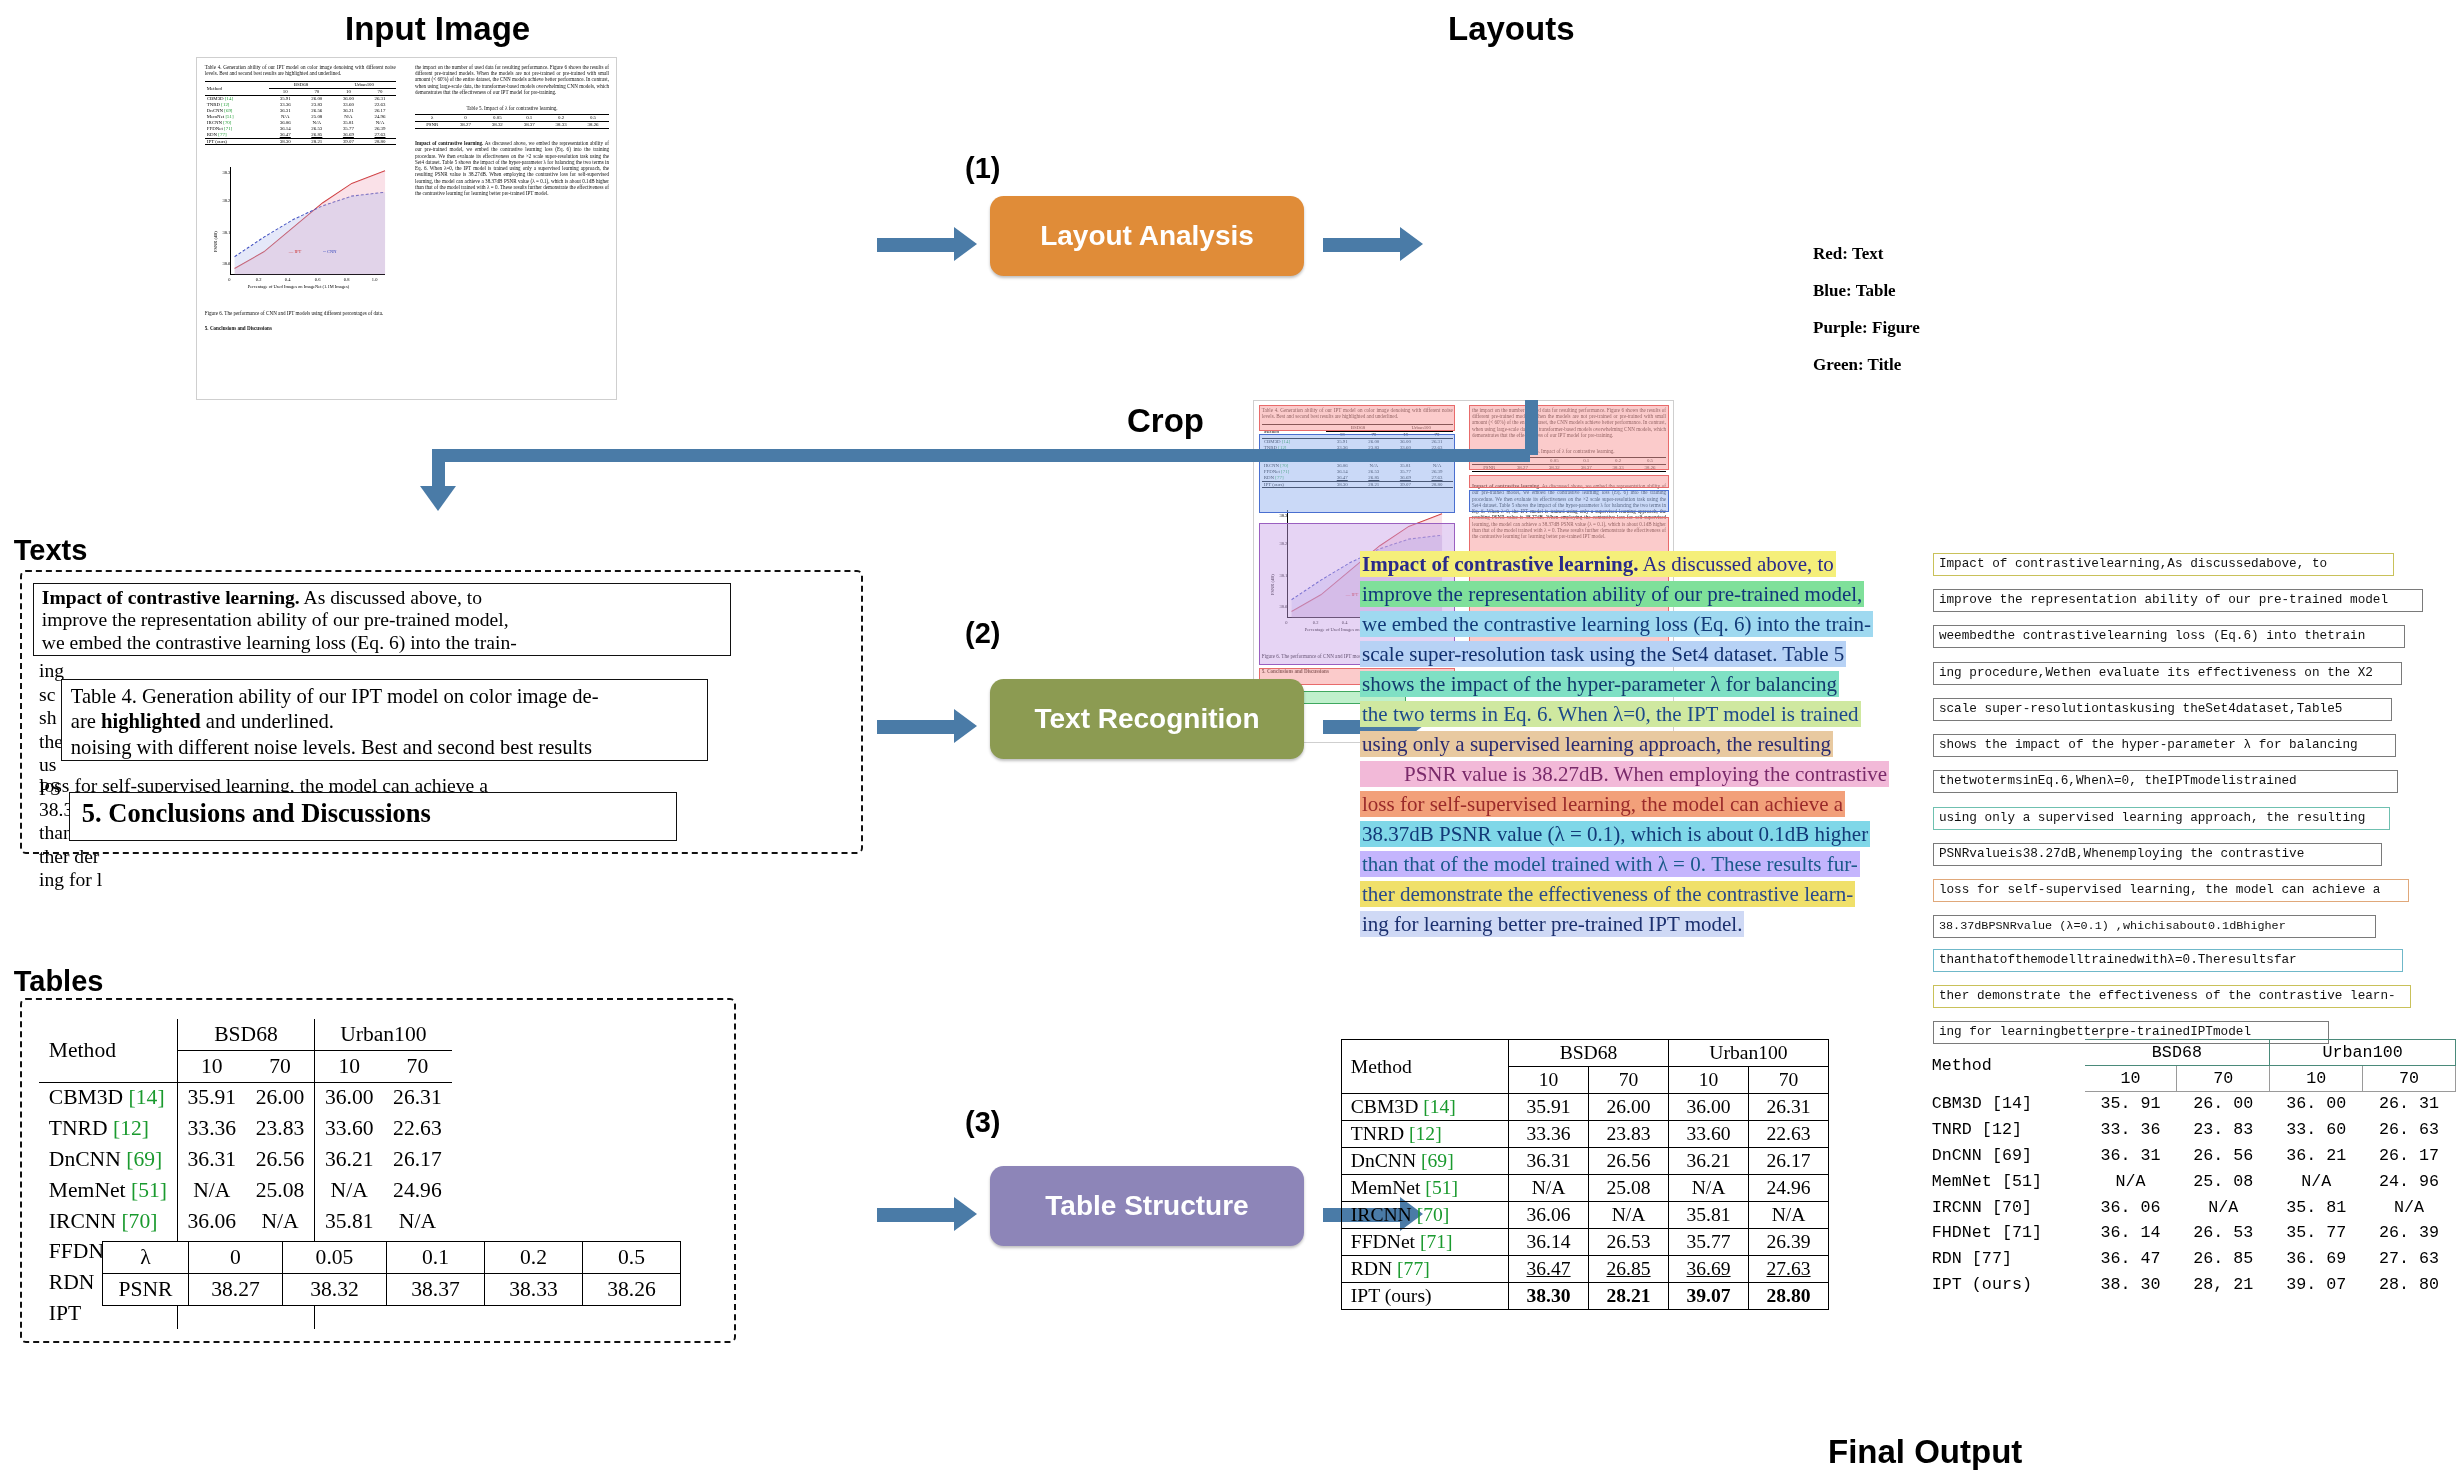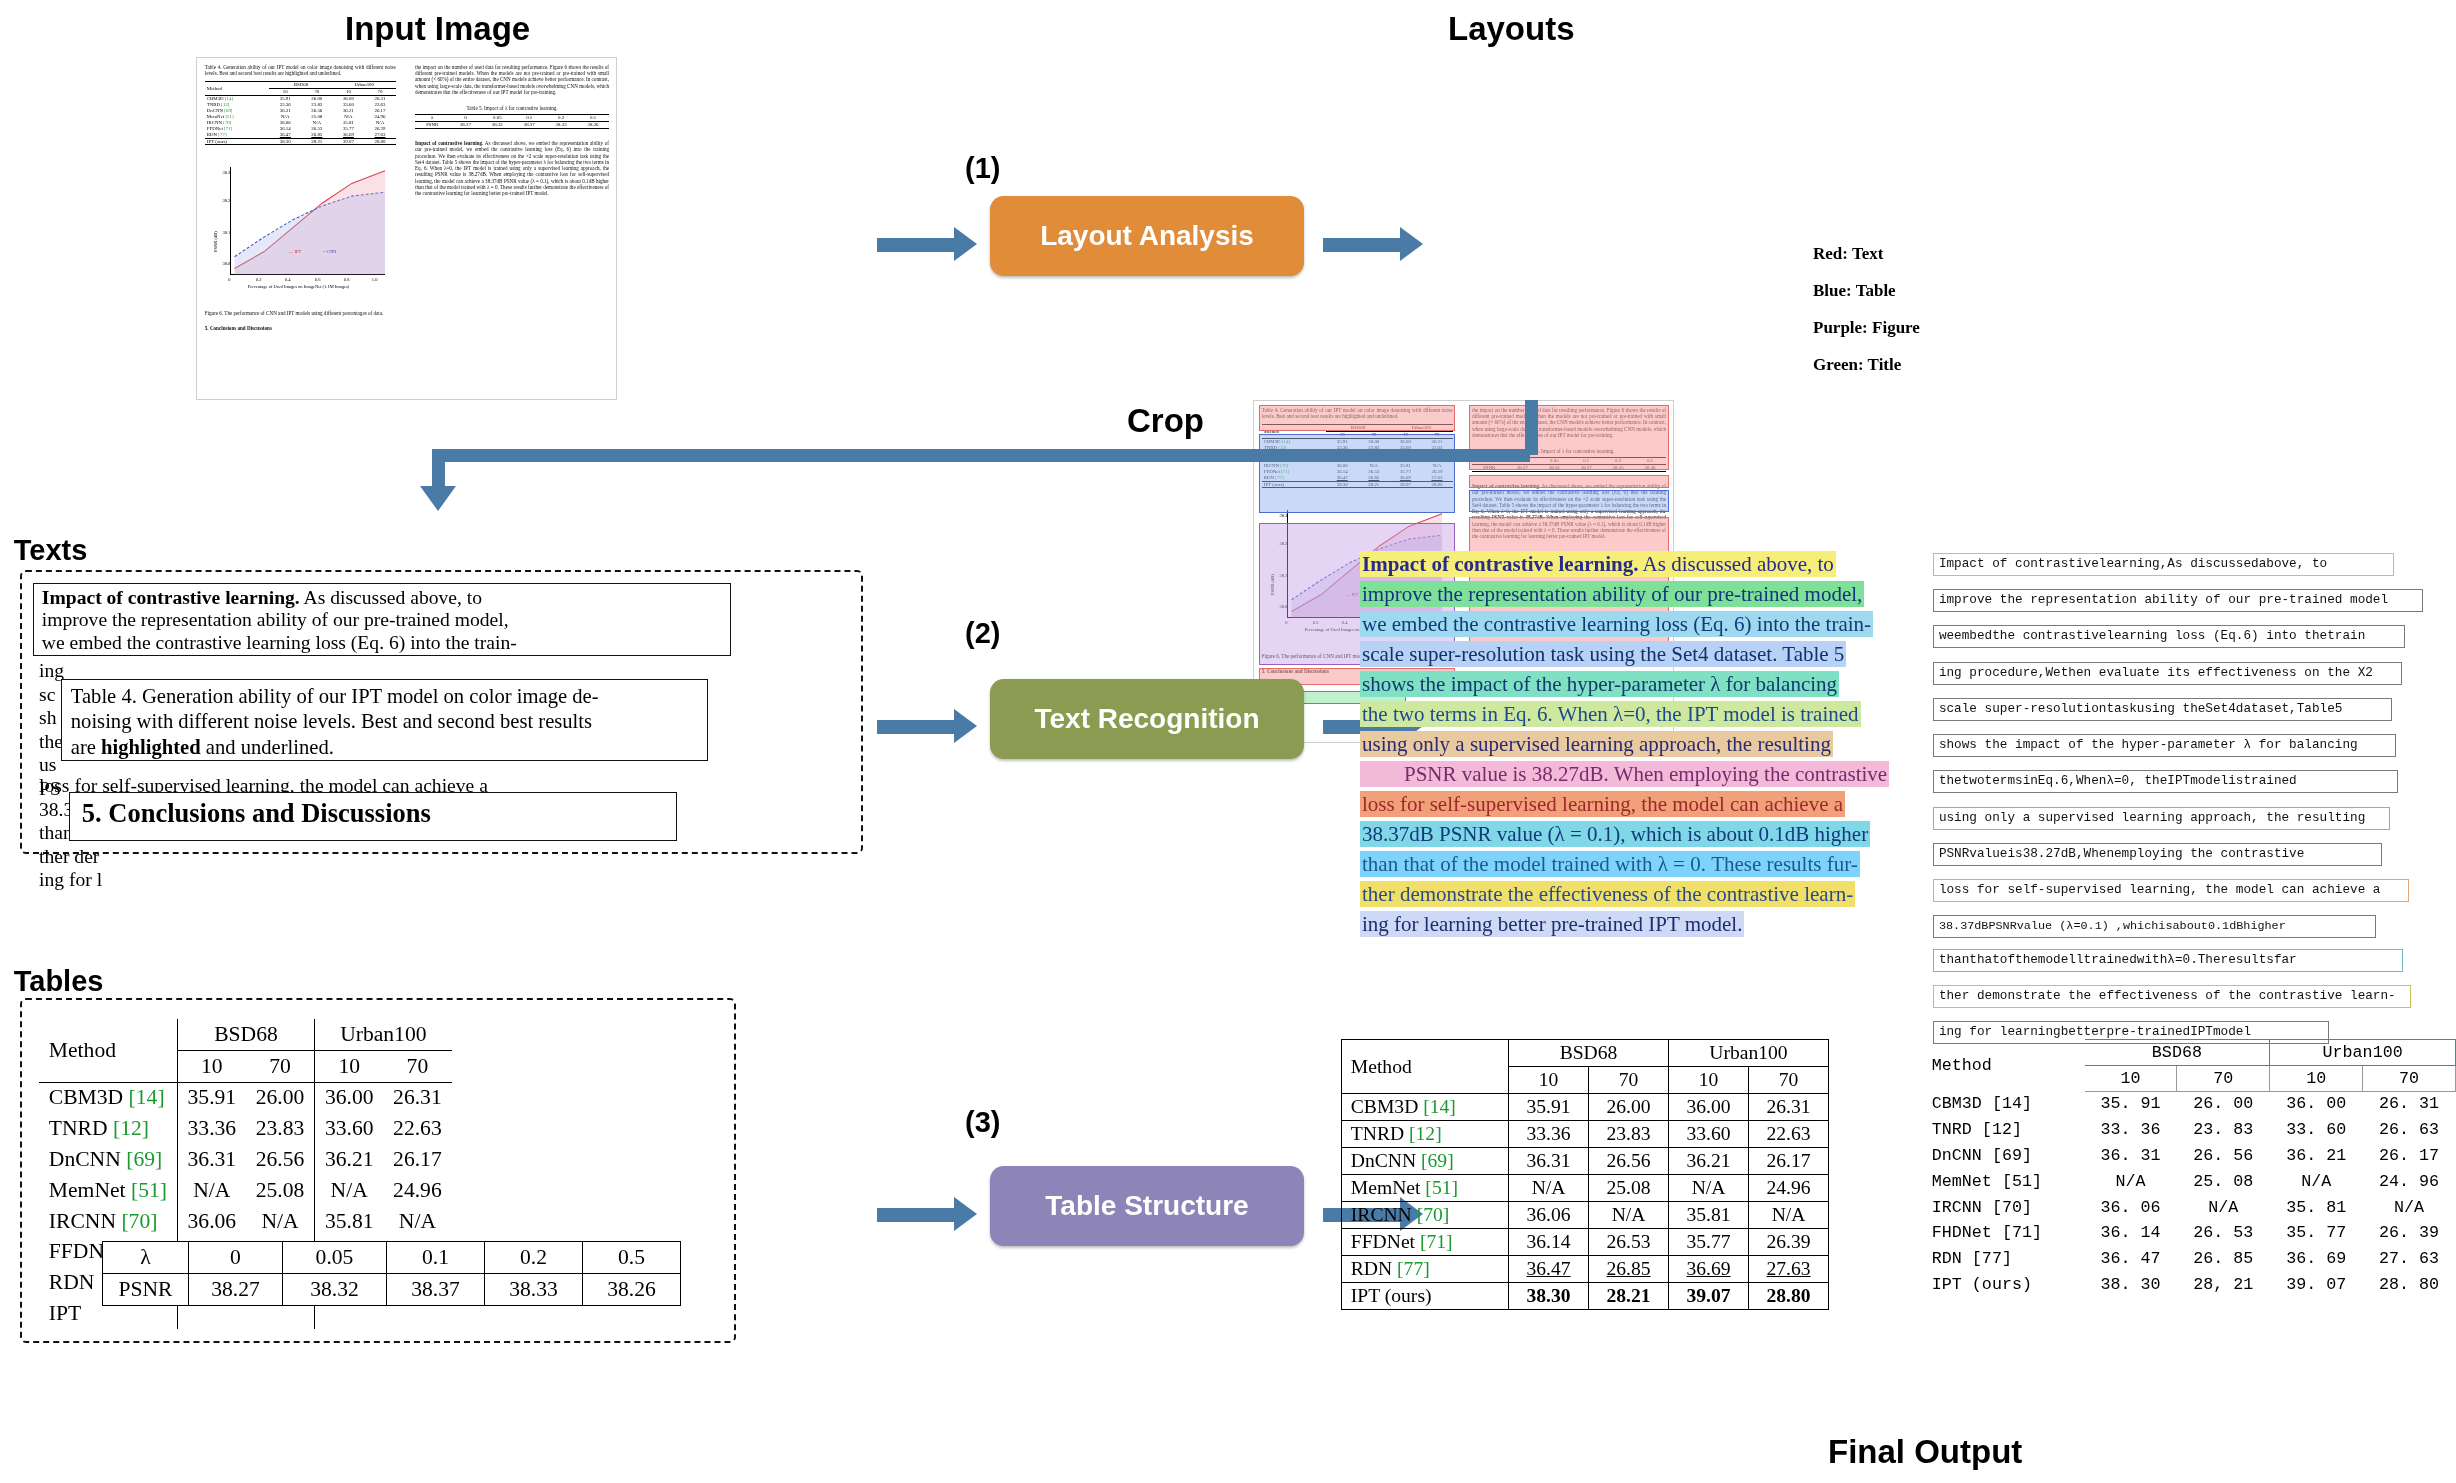--- a/index.html
+++ b/index.html
@@ -529,22 +529,22 @@
   <div>loss for self-supervised learning, the model can achieve a</div>
   <div>38.37</div>
   <div>than</div>
   <div>ther der</div>
   <div>ing for l</div>
 </div>
 
 <div class="snip" style="left:61px;top:679px;width:647px;height:82px;">
   <div class="snip-txt" style="padding:3.9px 8.8px;font-size:20.6px;line-height:25.5px;">
     <div>Table 4. Generation ability of our IPT model on color image de-</div>
+    <div>are <b>highlighted</b> and underlined.</div>
     <div>noising with different noise levels.  Best and second best results</div>
-    <div>are <b>highlighted</b> and underlined.</div>
   </div>
 </div>
 
 <div class="snip" style="left:69px;top:792px;width:608px;height:49px;">
   <div class="snip-txt" style="padding:4.9px 11.8px;font-size:26.5px;font-weight:bold;">5. Conclusions and Discussions</div>
 </div>
 
 <div class="abs steplabel" style="left:965px;top:617px;">(2)</div>
 <div class="arrow-h" style="left:877px;top:720px;width:78px;"></div>
 <div class="procbox abs" style="left:990px;top:679px;width:314px;height:80px;background:#8c9b52;">Text Recognition</div>
@@ -554,21 +554,21 @@
   <span class="ln"><span class="hl" style="background:#f5ef7a;color:#2a2a8a;"><b>Impact of contrastive learning.</b> As discussed above, to</span></span>
   <span class="ln"><span class="hl" style="background:#7fe09a;color:#11357a;">improve the representation ability of our pre-trained model,</span></span>
   <span class="ln"><span class="hl" style="background:#9fd9f0;color:#123a78;">we embed the contrastive learning loss (Eq. 6) into the train-</span></span>
   <span class="ln"><span class="hl" style="background:#b7d2f5;color:#12306e;">scale super-resolution task using the Set4 dataset.  Table 5</span></span>
   <span class="ln"><span class="hl" style="background:#7fe0c4;color:#123a6e;">shows the impact of the hyper-parameter λ for balancing</span></span>
   <span class="ln"><span class="hl" style="background:#cfe8a0;color:#1d4a8a;">the two terms in Eq. 6.  When λ=0, the IPT model is trained</span></span>
   <span class="ln"><span class="hl" style="background:#e8c9a0;color:#2a2a70;">using only a supervised learning approach, the resulting</span></span>
   <span class="ln"><span class="hl" style="background:#f2b9d8;color:#7a2a6a;padding-left:44px;">PSNR value is 38.27dB.  When employing the contrastive</span></span>
   <span class="ln"><span class="hl" style="background:#f2a07a;color:#9a2a2a;">loss for self-supervised learning, the model can achieve a</span></span>
   <span class="ln"><span class="hl" style="background:#7fd7e8;color:#123a78;">38.37dB PSNR value (λ = 0.1), which is about 0.1dB higher</span></span>
-  <span class="ln"><span class="hl" style="background:#7dd3fc;color:#1b5a8a;margin-top:24px;">than that of the model trained with λ = 0.  These results fur-</span></span>
+  <span class="ln"><span class="hl" style="background:#c4b5fd;color:#1b5a8a;margin-top:24px;">than that of the model trained with λ = 0.  These results fur-</span></span>
   <span class="ln"><span class="hl" style="background:#f0e06a;color:#2a4a8a;">ther demonstrate the effectiveness of the contrastive learn-</span></span>
   <span class="ln"><span class="hl" style="background:#cfd9f5;color:#1b2f6e;">ing for learning better pre-trained IPT model.</span></span>
 </div>
 
 <div class="ocrbox" style="left:1933px;top:553px;width:461px;border:1.5px solid #c9c15a;">Impact of contrastivelearning,As discussedabove, to</div>
 <div class="ocrbox" style="left:1933px;top:589px;width:490px;border:1.5px solid #7a7a7a;">improve the representation ability of our pre-trained model</div>
 <div class="ocrbox" style="left:1933px;top:625px;width:472px;border:1.5px solid #7a7a7a;">weembedthe contrastivelearning loss (Eq.6) into thetrain</div>
 <div class="ocrbox" style="left:1933px;top:662px;width:469px;border:1.5px solid #7a7a7a;">ing procedure,Wethen evaluate its effectiveness on the X2</div>
 <div class="ocrbox" style="left:1933px;top:698px;width:459px;border:1.5px solid #7a7a7a;">scale super-resolutiontaskusing theSet4dataset,Table5</div>
 <div class="ocrbox" style="left:1933px;top:734px;width:463px;border:1.5px solid #7a7a7a;">shows the impact of the hyper-parameter λ for balancing</div>

